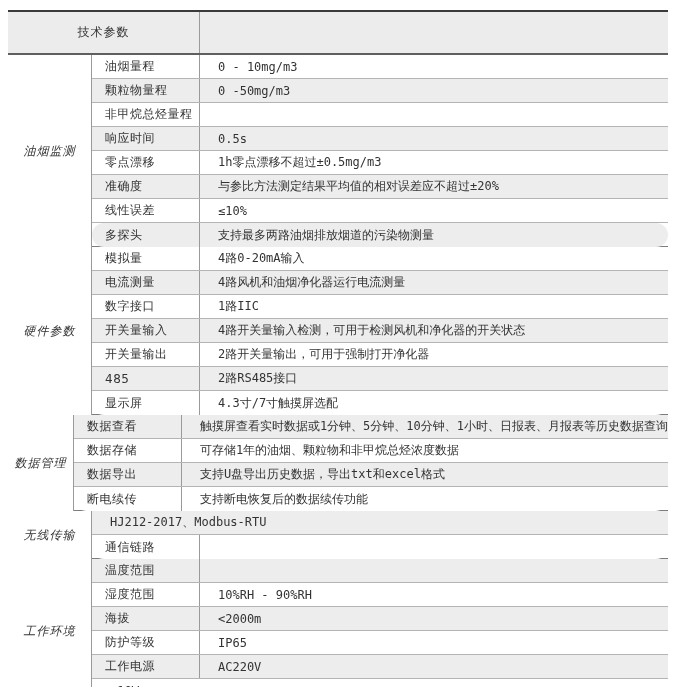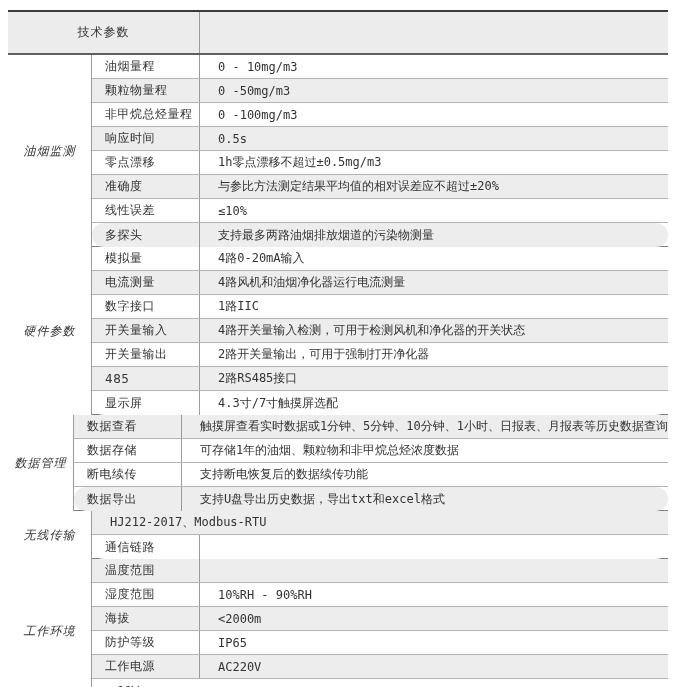--- a/index.html
+++ b/index.html
@@ -81,21 +81,20 @@
           <div class="row">
             <div class="param-cell">油烟量程</div>
             <div class="value-cell">0 - 10mg/m3</div>
           </div>
           <div class="row stripe">
             <div class="param-cell">颗粒物量程</div>
             <div class="value-cell">0 -50mg/m3</div>
           </div>
           <div class="row">
             <div class="param-cell">非甲烷总烃量程</div>
-            <div class="value-cell">0 -100mg/m3</div>
           </div>
           <div class="row stripe">
             <div class="param-cell">响应时间</div>
             <div class="value-cell">0.5s</div>
           </div>
           <div class="row">
             <div class="param-cell">零点漂移</div>
             <div class="value-cell">1h零点漂移不超过±0.5mg/m3</div>
           </div>
           <div class="row stripe">
@@ -149,27 +148,27 @@
         <div class="cat-cell">数据管理</div>
         <div class="rows">
           <div class="row stripe">
             <div class="param-cell">数据查看</div>
             <div class="value-cell">触摸屏查看实时数据或1分钟、5分钟、10分钟、1小时、日报表、月报表等历史数据查询</div>
           </div>
           <div class="row">
             <div class="param-cell">数据存储</div>
             <div class="value-cell">可存储1年的油烟、颗粒物和非甲烷总烃浓度数据</div>
           </div>
+          <div class="row stripe">
+            <div class="param-cell">数据导出</div>
+            <div class="value-cell">支持U盘导出历史数据，导出txt和excel格式</div>
+          </div>
           <div class="row">
             <div class="param-cell">断电续传</div>
             <div class="value-cell">支持断电恢复后的数据续传功能</div>
-          </div>
-          <div class="row stripe">
-            <div class="param-cell">数据导出</div>
-            <div class="value-cell">支持U盘导出历史数据，导出txt和excel格式</div>
           </div>
         </div>
       </div>
       <div class="group">
         <div class="cat-cell">无线传输</div>
         <div class="rows">
           <div class="row stripe">
             <div class="value-cell">HJ212-2017、Modbus-RTU</div>
           </div>
           <div class="row">

